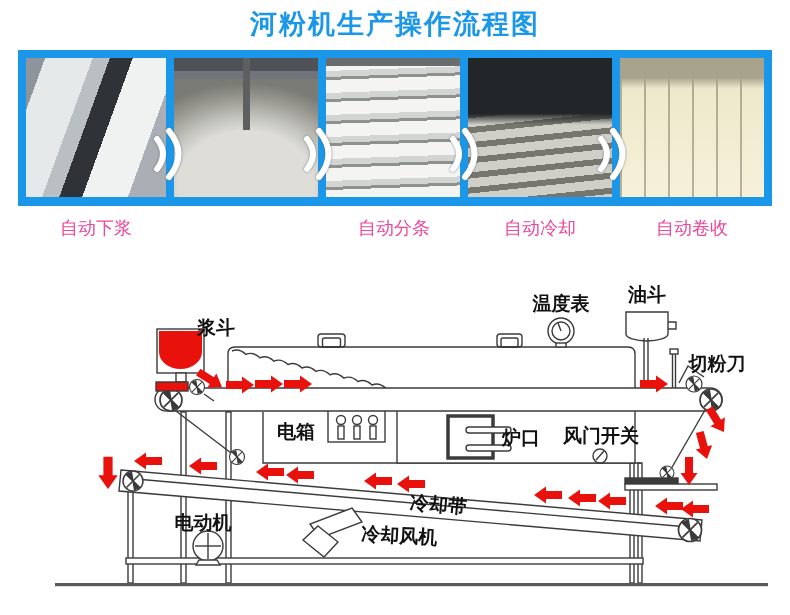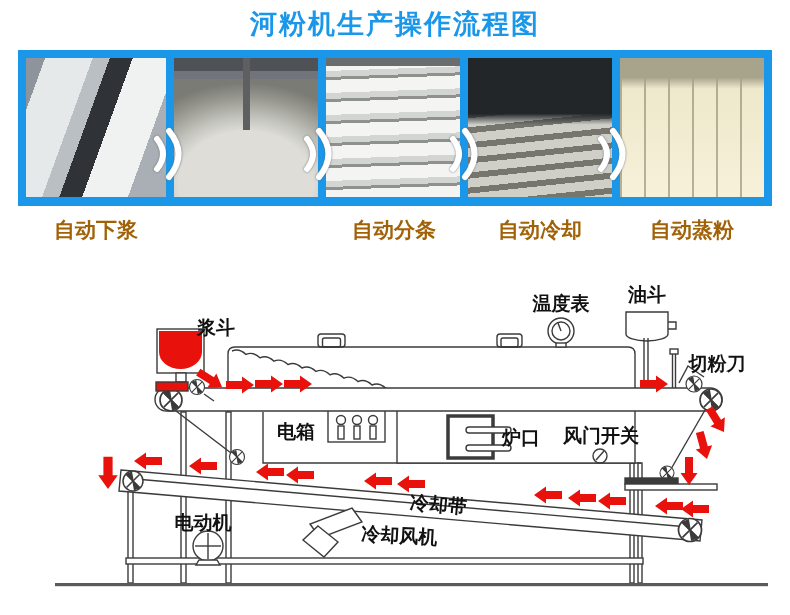--- a/index.html
+++ b/index.html
@@ -33,21 +33,21 @@
       repeating-linear-gradient(174deg,#cfcfc8 0 9px,#76766f 9px 15px);}
   .photo5{left:602px;width:144px;
     background:
       linear-gradient(#a8a48c 0 14%,rgba(168,164,140,0) 22%),
       repeating-linear-gradient(90deg,rgba(110,100,70,.45) 0 2px,rgba(0,0,0,0) 2px 24px),
       linear-gradient(#ece5c8,#f6f1d9);}
   .chev{position:absolute;top:76px;filter:drop-shadow(0 0 1px rgba(90,100,110,.8));}
   .steps{position:absolute;left:0;top:216px;width:790px;height:30px;}
   .step-label{
     position:absolute;top:0;width:140px;text-align:center;
-    color:#a16207;font-size:21px;font-weight:bold;
+    color:#ec4899;font-size:18px;font-weight:normal;
   }
   .diagram{position:absolute;left:0;top:270px;}
   text.dlab{font-size:19px;font-weight:600;fill:#111;}
 </style>
 </head>
 <body>
 
 <div class="title">河粉机生产操作流程图</div>
 
 <div class="strip">
@@ -68,21 +68,21 @@
   </svg>
   <svg class="chev" style="left:576px" width="42" height="56" viewBox="0 0 42 56">
     <path d="M7,13 q12,15 0,30 M19,5 q19,23 0,46" fill="none" stroke="#fff" stroke-width="6" stroke-linecap="round"></path>
   </svg>
 </div>
 
 <div class="steps">
   <div class="step-label" style="left:26px">自动下浆</div>
   <div class="step-label" style="left:324px">自动分条</div>
   <div class="step-label" style="left:470px">自动冷却</div>
-  <div class="step-label" style="left:622px">自动蒸粉</div>
+  <div class="step-label" style="left:622px">自动卷收</div>
 </div>
 
 <svg class="diagram" width="790" height="345" viewBox="0 0 790 345">
   <defs>
     <g id="pw">
       <circle r="10" fill="#fff" stroke="#3b3b3b" stroke-width="1.5"></circle>
       <path d="M-6.5,-6.5 L6.5,6.5 M-6.5,6.5 L6.5,-6.5" stroke="#3b3b3b" stroke-width="1.5"></path>
       <path d="M0,0 L-6.5,-6.5 L-1.5,-8.5 Z M0,0 L6.5,6.5 L1.5,8.5 Z" fill="#3b3b3b"></path>
     </g>
     <path id="arrow" d="M0,0 L-12,-8.5 L-12,-4 L-28,-4 L-28,4 L-12,4 L-12,8.5 Z" fill="#e8110c"></path>

